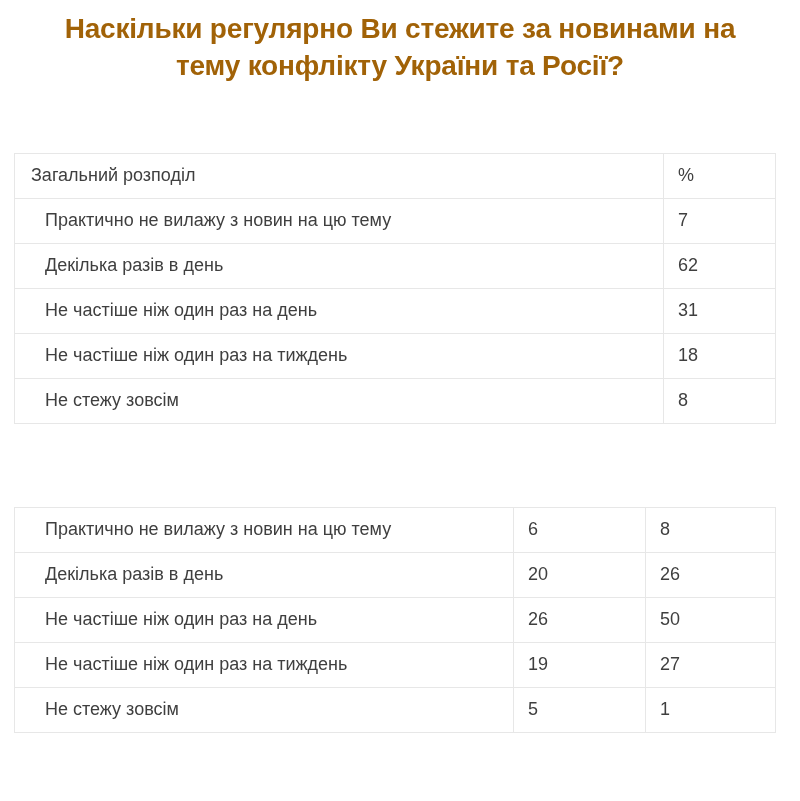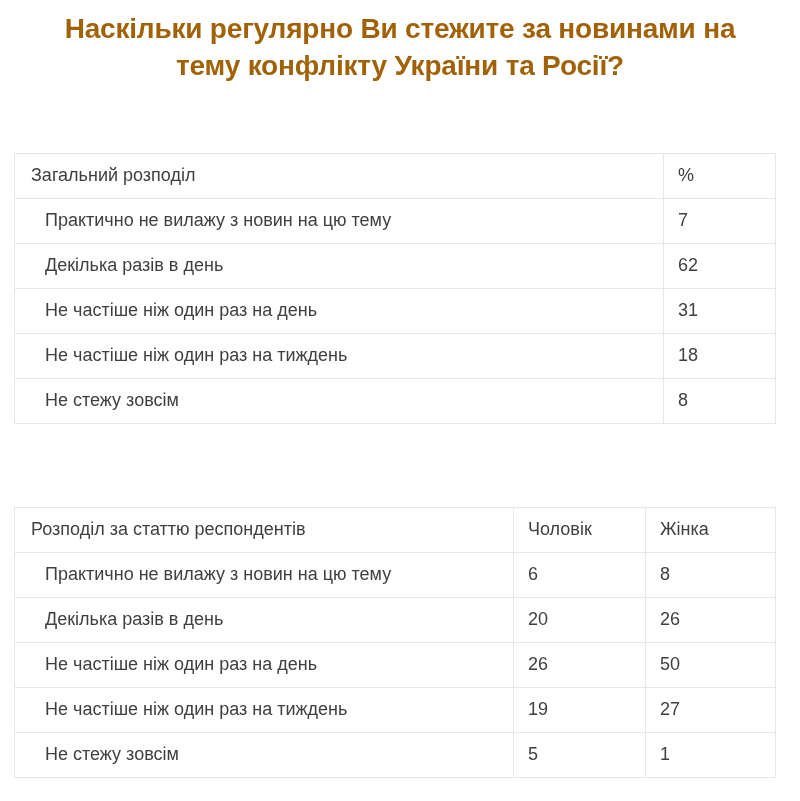--- a/index.html
+++ b/index.html
@@ -86,25 +86,20 @@
 </table>
 
 <table class="data-table gender-table">
   <colgroup>
     <col style="width:499px">
     <col style="width:132px">
     <col style="width:130px">
   </colgroup>
   <tbody>
     <tr>
-      <td class="header-label">Розподіл за статтю респондентів</td>
-      <td class="value-cell">Чоловік</td>
-      <td class="value-cell">Жінка</td>
-    </tr>
-    <tr>
       <td class="label-cell">Практично не вилажу з новин на цю тему</td>
       <td class="value-cell">6</td>
       <td class="value-cell">8</td>
     </tr>
     <tr>
       <td class="label-cell">Декілька разів в день</td>
       <td class="value-cell">20</td>
       <td class="value-cell">26</td>
     </tr>
     <tr>

